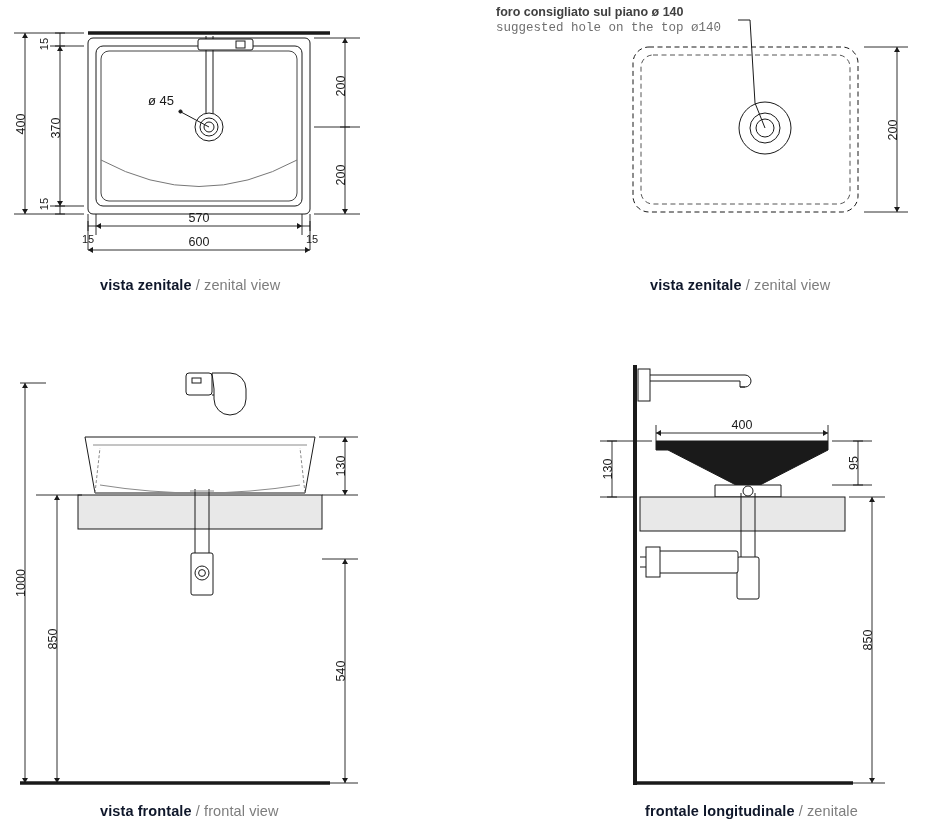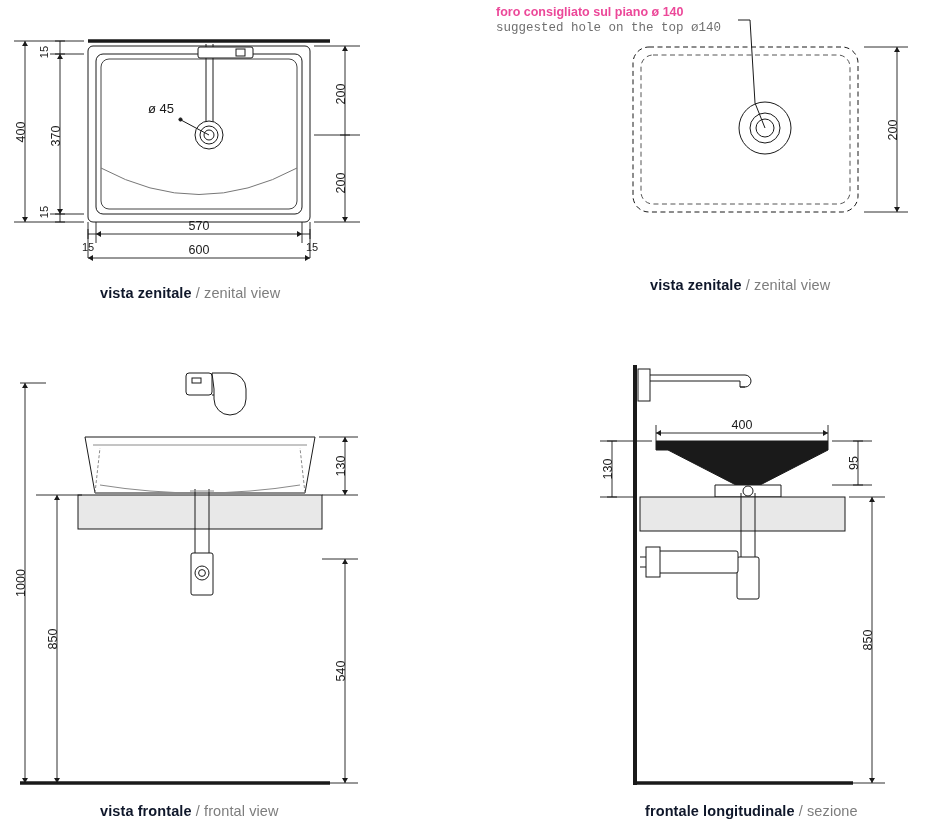--- a/index.html
+++ b/index.html
@@ -23,31 +23,31 @@
     letter-spacing: 0.1px;
   }
   .caption .bold { font-weight: bold; color: #0f172a; }
   .caption .light { color: #7d7d7d; }
   .note {
     position: absolute;
     font-size: 12.5px;
     line-height: 16px;
     white-space: nowrap;
   }
-  .note .bold { font-weight: bold; color: #ec4899; }
+  .note .bold { font-weight: bold; color: #404040; }
   .note .light { color: #6f6f6f; font-family: Liberation Mono, monospace; }
   svg text {
     font-family: "Liberation Sans", sans-serif;
     fill: #1a1a1a;
   }
 </style>
 </head>
 <body>
 
-<div class="panel" style="left:0; top:8px; width:460px; height:310px;padding-left:28px;">
+<div class="panel" style="left:0; top:0; width:460px; height:310px;padding-left:28px;">
   <svg class="svgwrap" width="460" height="310" viewBox="0 0 460 310">
     <g stroke="#1a1a1a" fill="none" stroke-width="1">
 
       <line x1="88" y1="33" x2="330" y2="33" stroke-width="3.5"></line>
 
       <rect x="88" y="38" width="222" height="176" rx="5" ry="5"></rect>
 
       <rect x="96" y="46" width="206" height="160" rx="7" ry="7"></rect>
 
       <rect x="101" y="51" width="196" height="150" rx="8" ry="8" stroke="#444"></rect>
@@ -318,15 +318,15 @@
 
     <g font-size="12.5">
       <text x="282" y="84" text-anchor="middle">400</text>
       <text x="152" y="124" text-anchor="middle" transform="rotate(-90 152 124)">130</text>
       <text x="398" y="118" text-anchor="middle" transform="rotate(-90 398 118)">95</text>
       <text x="412" y="295" text-anchor="middle" transform="rotate(-90 412 295)">850</text>
     </g>
   </svg>
 
   <div class="caption" style="left:185px; top:458px;">
-    <span class="bold">frontale longitudinale</span><span class="light"> / </span><span class="light">sezione</span>
+    <span class="bold">frontale longitudinale</span><span class="light"> / </span><span class="light">zenitale</span>
   </div>
 </div>
 
 </body></html>

